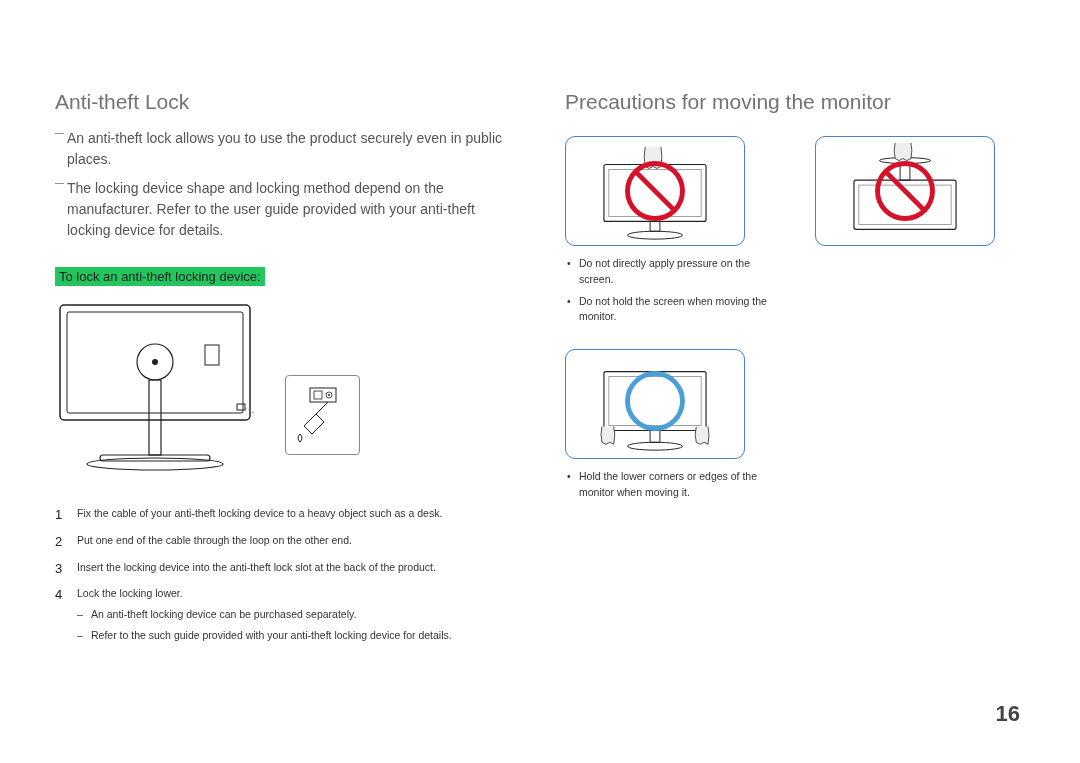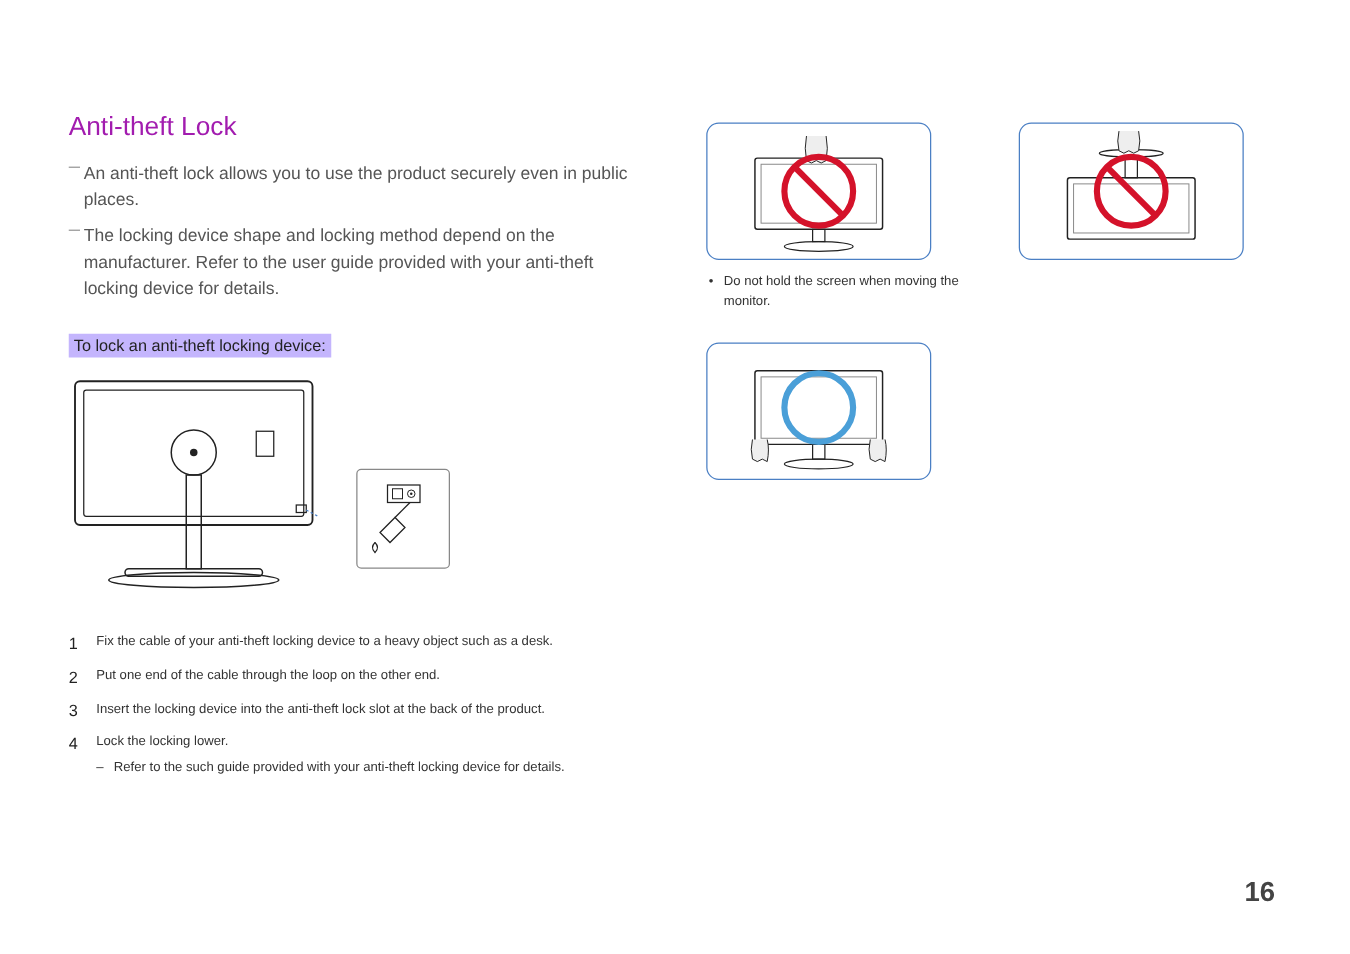--- a/index.html
+++ b/index.html
@@ -16,21 +16,21 @@
     padding: 90px 55px 40px 55px;
     gap: 50px;
   }
   .col {
     flex: 1;
     min-width: 0;
   }
   h2 {
     font-size: 21px;
     font-weight: 400;
-    color: #a21caf;
+    color: #737373;
     margin-bottom: 14px;
   }
   .note {
     font-size: 14px;
     color: #555;
     line-height: 1.5;
     margin-bottom: 8px;
     position: relative;
     padding-left: 12px;
   }
@@ -45,21 +45,21 @@
   .note-dash::before {
     content: '―';
     font-size: 9px;
     top: -1px;
   }
   .subheading {
     display: inline-block;
     font-size: 13px;
     font-weight: 500;
     color: #222;
-    background: #c4b5fd;
+    background: #22c55e;
     padding: 2px 4px;
     margin-top: 18px;
     margin-bottom: 14px;
   }
   .diagram-row {
     display: flex;
     align-items: flex-end;
     gap: 30px;
     margin-bottom: 30px;
   }
@@ -189,41 +189,44 @@
         </svg>
       </div>
     </div>
 
     <ol class="steps">
       <li>Fix the cable of your anti-theft locking device to a heavy object such as a desk.</li>
       <li>Put one end of the cable through the loop on the other end.</li>
       <li>Insert the locking device into the anti-theft lock slot at the back of the product.</li>
       <li>
         <span>Lock the locking lower.</span>
+        <div class="sub">An anti-theft locking device can be purchased separately.</div>
         <div class="sub">Refer to the such guide provided with your anti-theft locking device for details.</div>
       </li>
     </ol>
   </div>
 
   <div class="col">
+    <h2>Precautions for moving the monitor</h2>
 
     <div class="precaution-row">
       <div class="precaution-cell">
         <div class="illus">
           <svg viewBox="0 0 180 110" width="100%" height="100%">
             <rect x="38" y="28" width="104" height="58" rx="2" fill="none" stroke="#222" stroke-width="1.2"></rect>
             <rect x="43" y="33" width="94" height="48" fill="none" stroke="#888" stroke-width="0.8"></rect>
             <rect x="85" y="86" width="10" height="10" fill="none" stroke="#222" stroke-width="1"></rect>
             <ellipse cx="90" cy="100" rx="28" ry="4" fill="none" stroke="#222" stroke-width="1"></ellipse>
             <path d="M80 10 Q78 20 80 30 L84 32 L88 30 L92 32 L96 30 Q98 20 96 10" fill="#eee" stroke="#222" stroke-width="0.8"></path>
             <circle cx="90" cy="55" r="28" fill="none" stroke="#d4122a" stroke-width="5"></circle>
             <line x1="70" y1="35" x2="110" y2="75" stroke="#d4122a" stroke-width="5"></line>
           </svg>
         </div>
         <ul class="bullets">
+          <li>Do not directly apply pressure on the screen.</li>
           <li>Do not hold the screen when moving the monitor.</li>
         </ul>
       </div>
       <div class="precaution-cell">
         <div class="illus">
           <svg viewBox="0 0 180 110" width="100%" height="100%">
             <rect x="38" y="44" width="104" height="50" rx="2" fill="none" stroke="#222" stroke-width="1.2"></rect>
             <rect x="43" y="49" width="94" height="40" fill="none" stroke="#888" stroke-width="0.8"></rect>
             <rect x="85" y="26" width="10" height="18" fill="none" stroke="#222" stroke-width="1"></rect>
             <ellipse cx="90" cy="24" rx="26" ry="3" fill="none" stroke="#222" stroke-width="1"></ellipse>
@@ -241,19 +244,22 @@
           <svg viewBox="0 0 180 110" width="100%" height="100%">
             <rect x="38" y="22" width="104" height="60" rx="2" fill="none" stroke="#222" stroke-width="1.2"></rect>
             <rect x="43" y="27" width="94" height="50" fill="none" stroke="#888" stroke-width="0.8"></rect>
             <rect x="85" y="82" width="10" height="12" fill="none" stroke="#222" stroke-width="1"></rect>
             <ellipse cx="90" cy="98" rx="28" ry="4" fill="none" stroke="#222" stroke-width="1"></ellipse>
             <path d="M36 78 Q34 86 36 94 L40 96 L44 94 L48 96 Q50 86 48 78" fill="#eee" stroke="#222" stroke-width="0.8"></path>
             <path d="M132 78 Q130 86 132 94 L136 96 L140 94 L144 96 Q146 86 144 78" fill="#eee" stroke="#222" stroke-width="0.8"></path>
             <circle cx="90" cy="52" r="28" fill="none" stroke="#4a9fd8" stroke-width="5"></circle>
           </svg>
         </div>
+        <ul class="bullets">
+          <li>Hold the lower corners or edges of the monitor when moving it.</li>
+        </ul>
       </div>
       <div class="precaution-cell"></div>
     </div>
   </div>
 </div>
 
 <div class="pagenum">16</div>
 
 </body></html>

